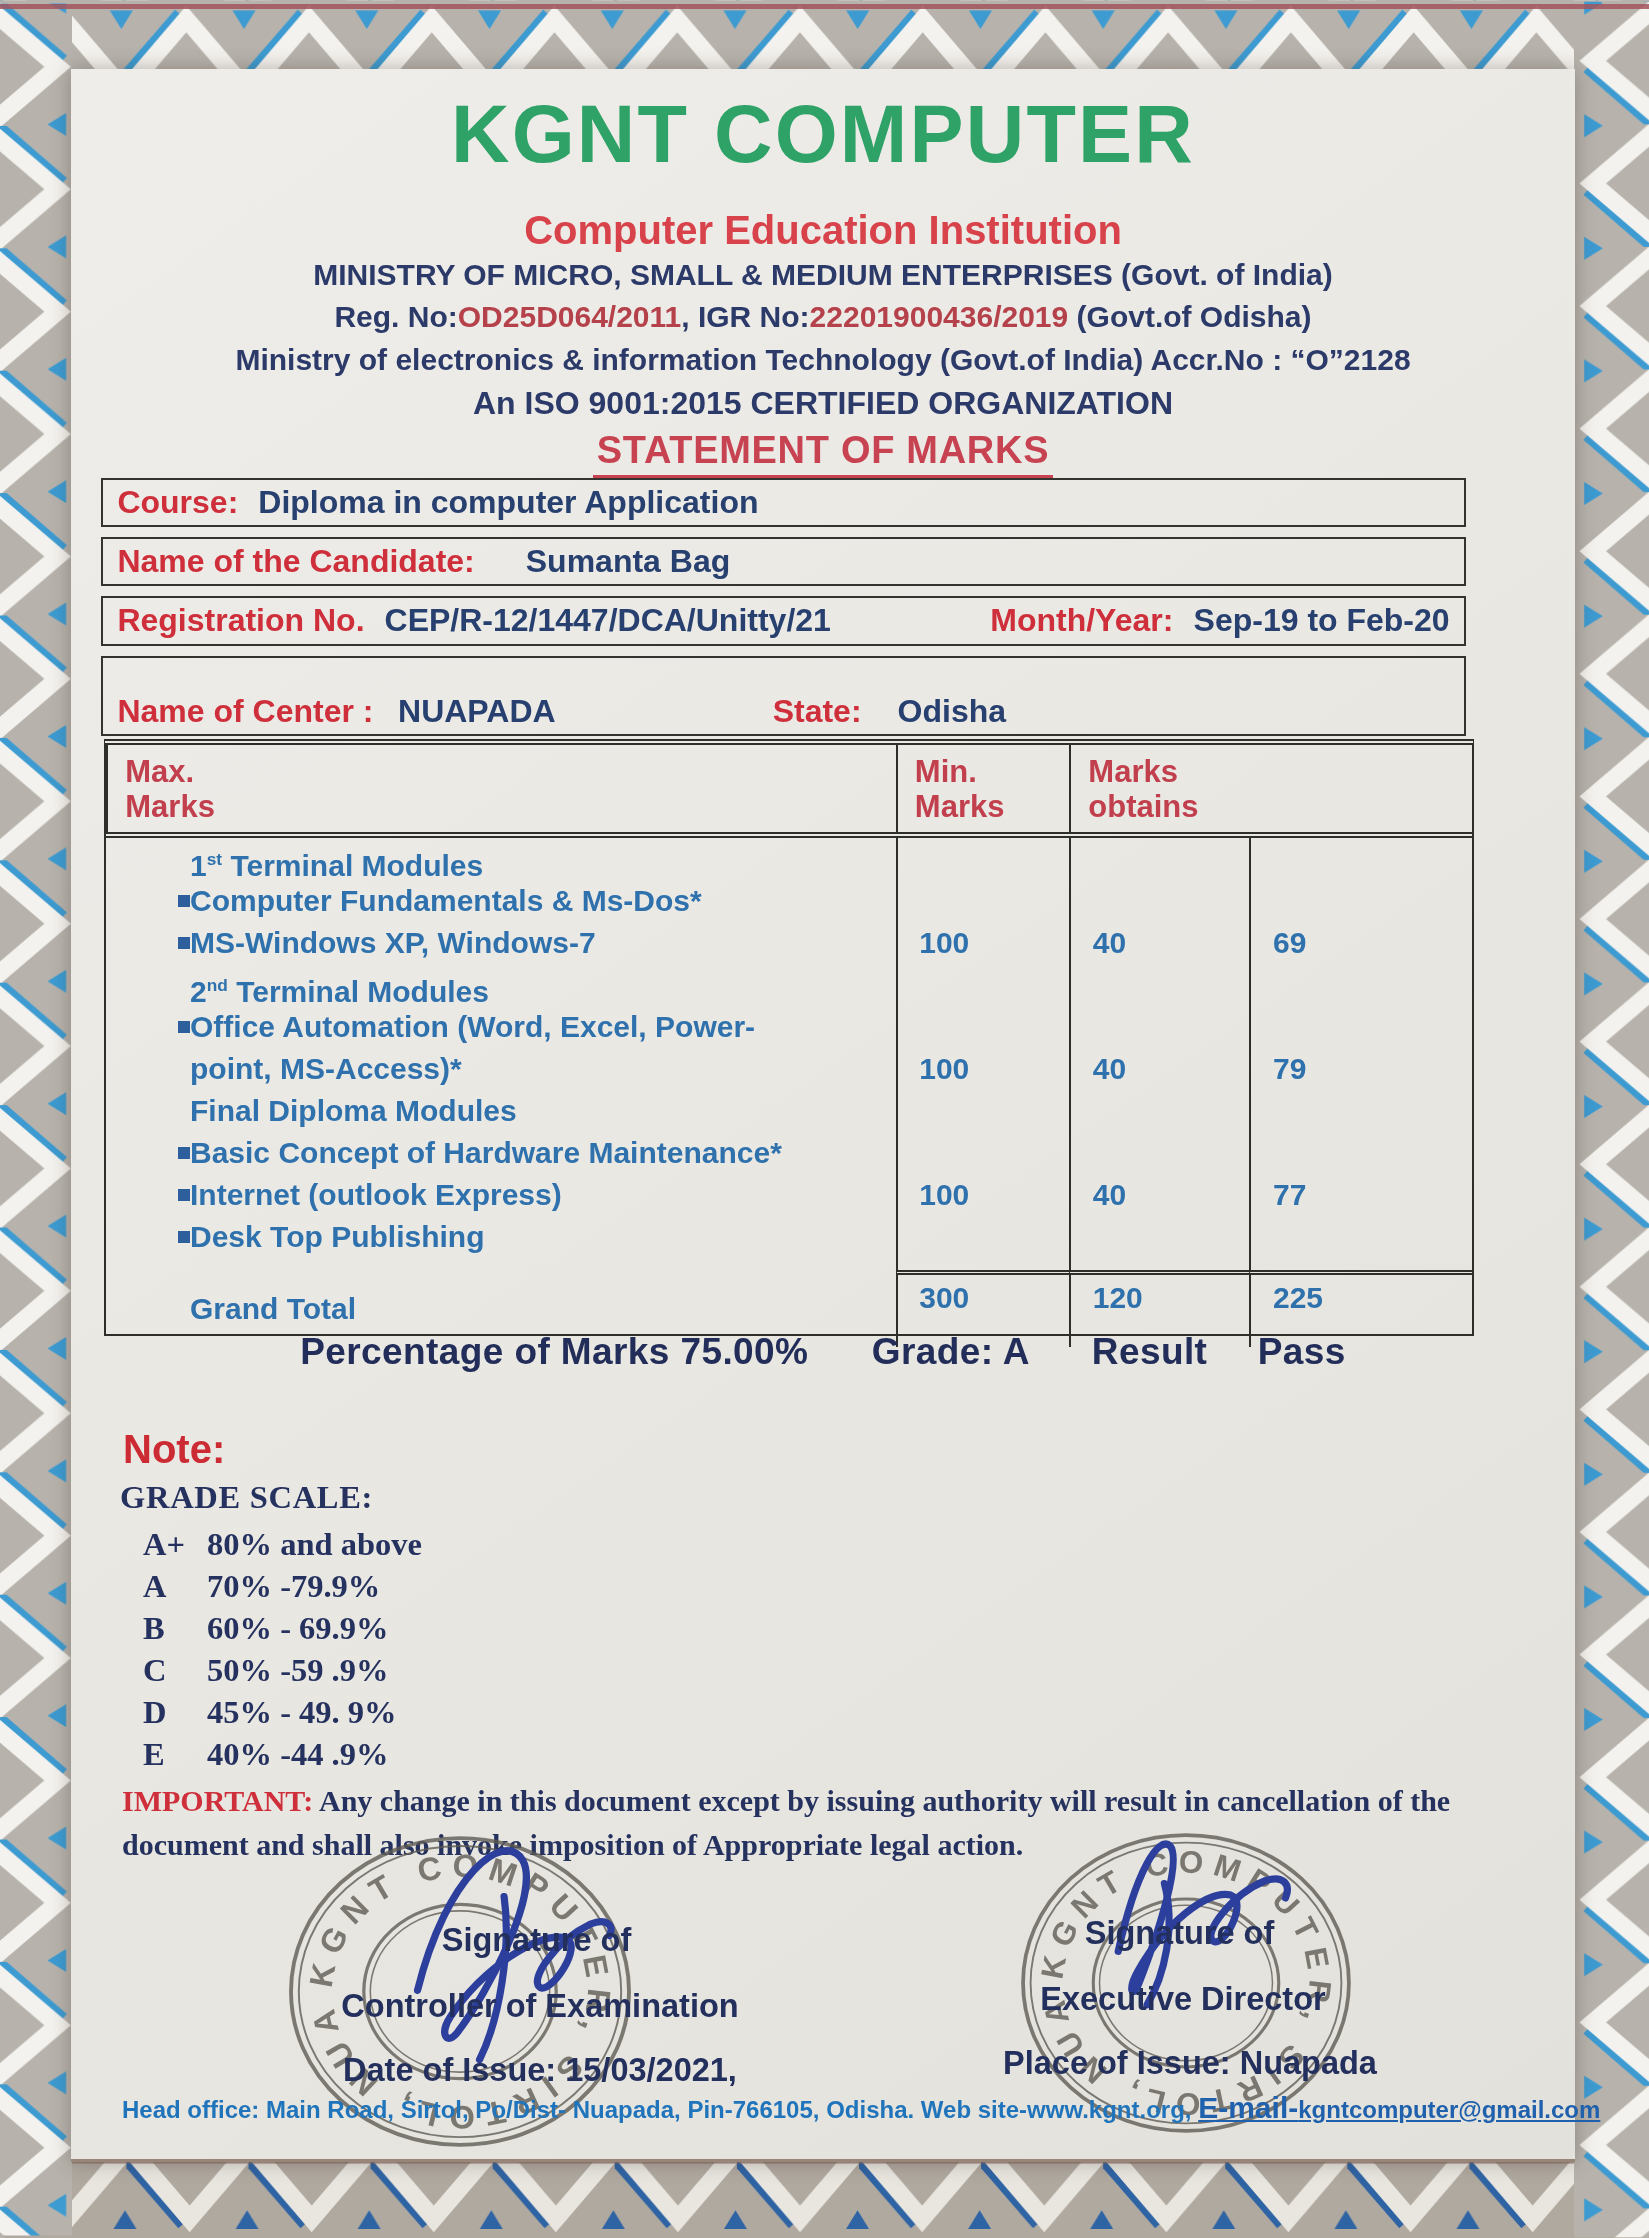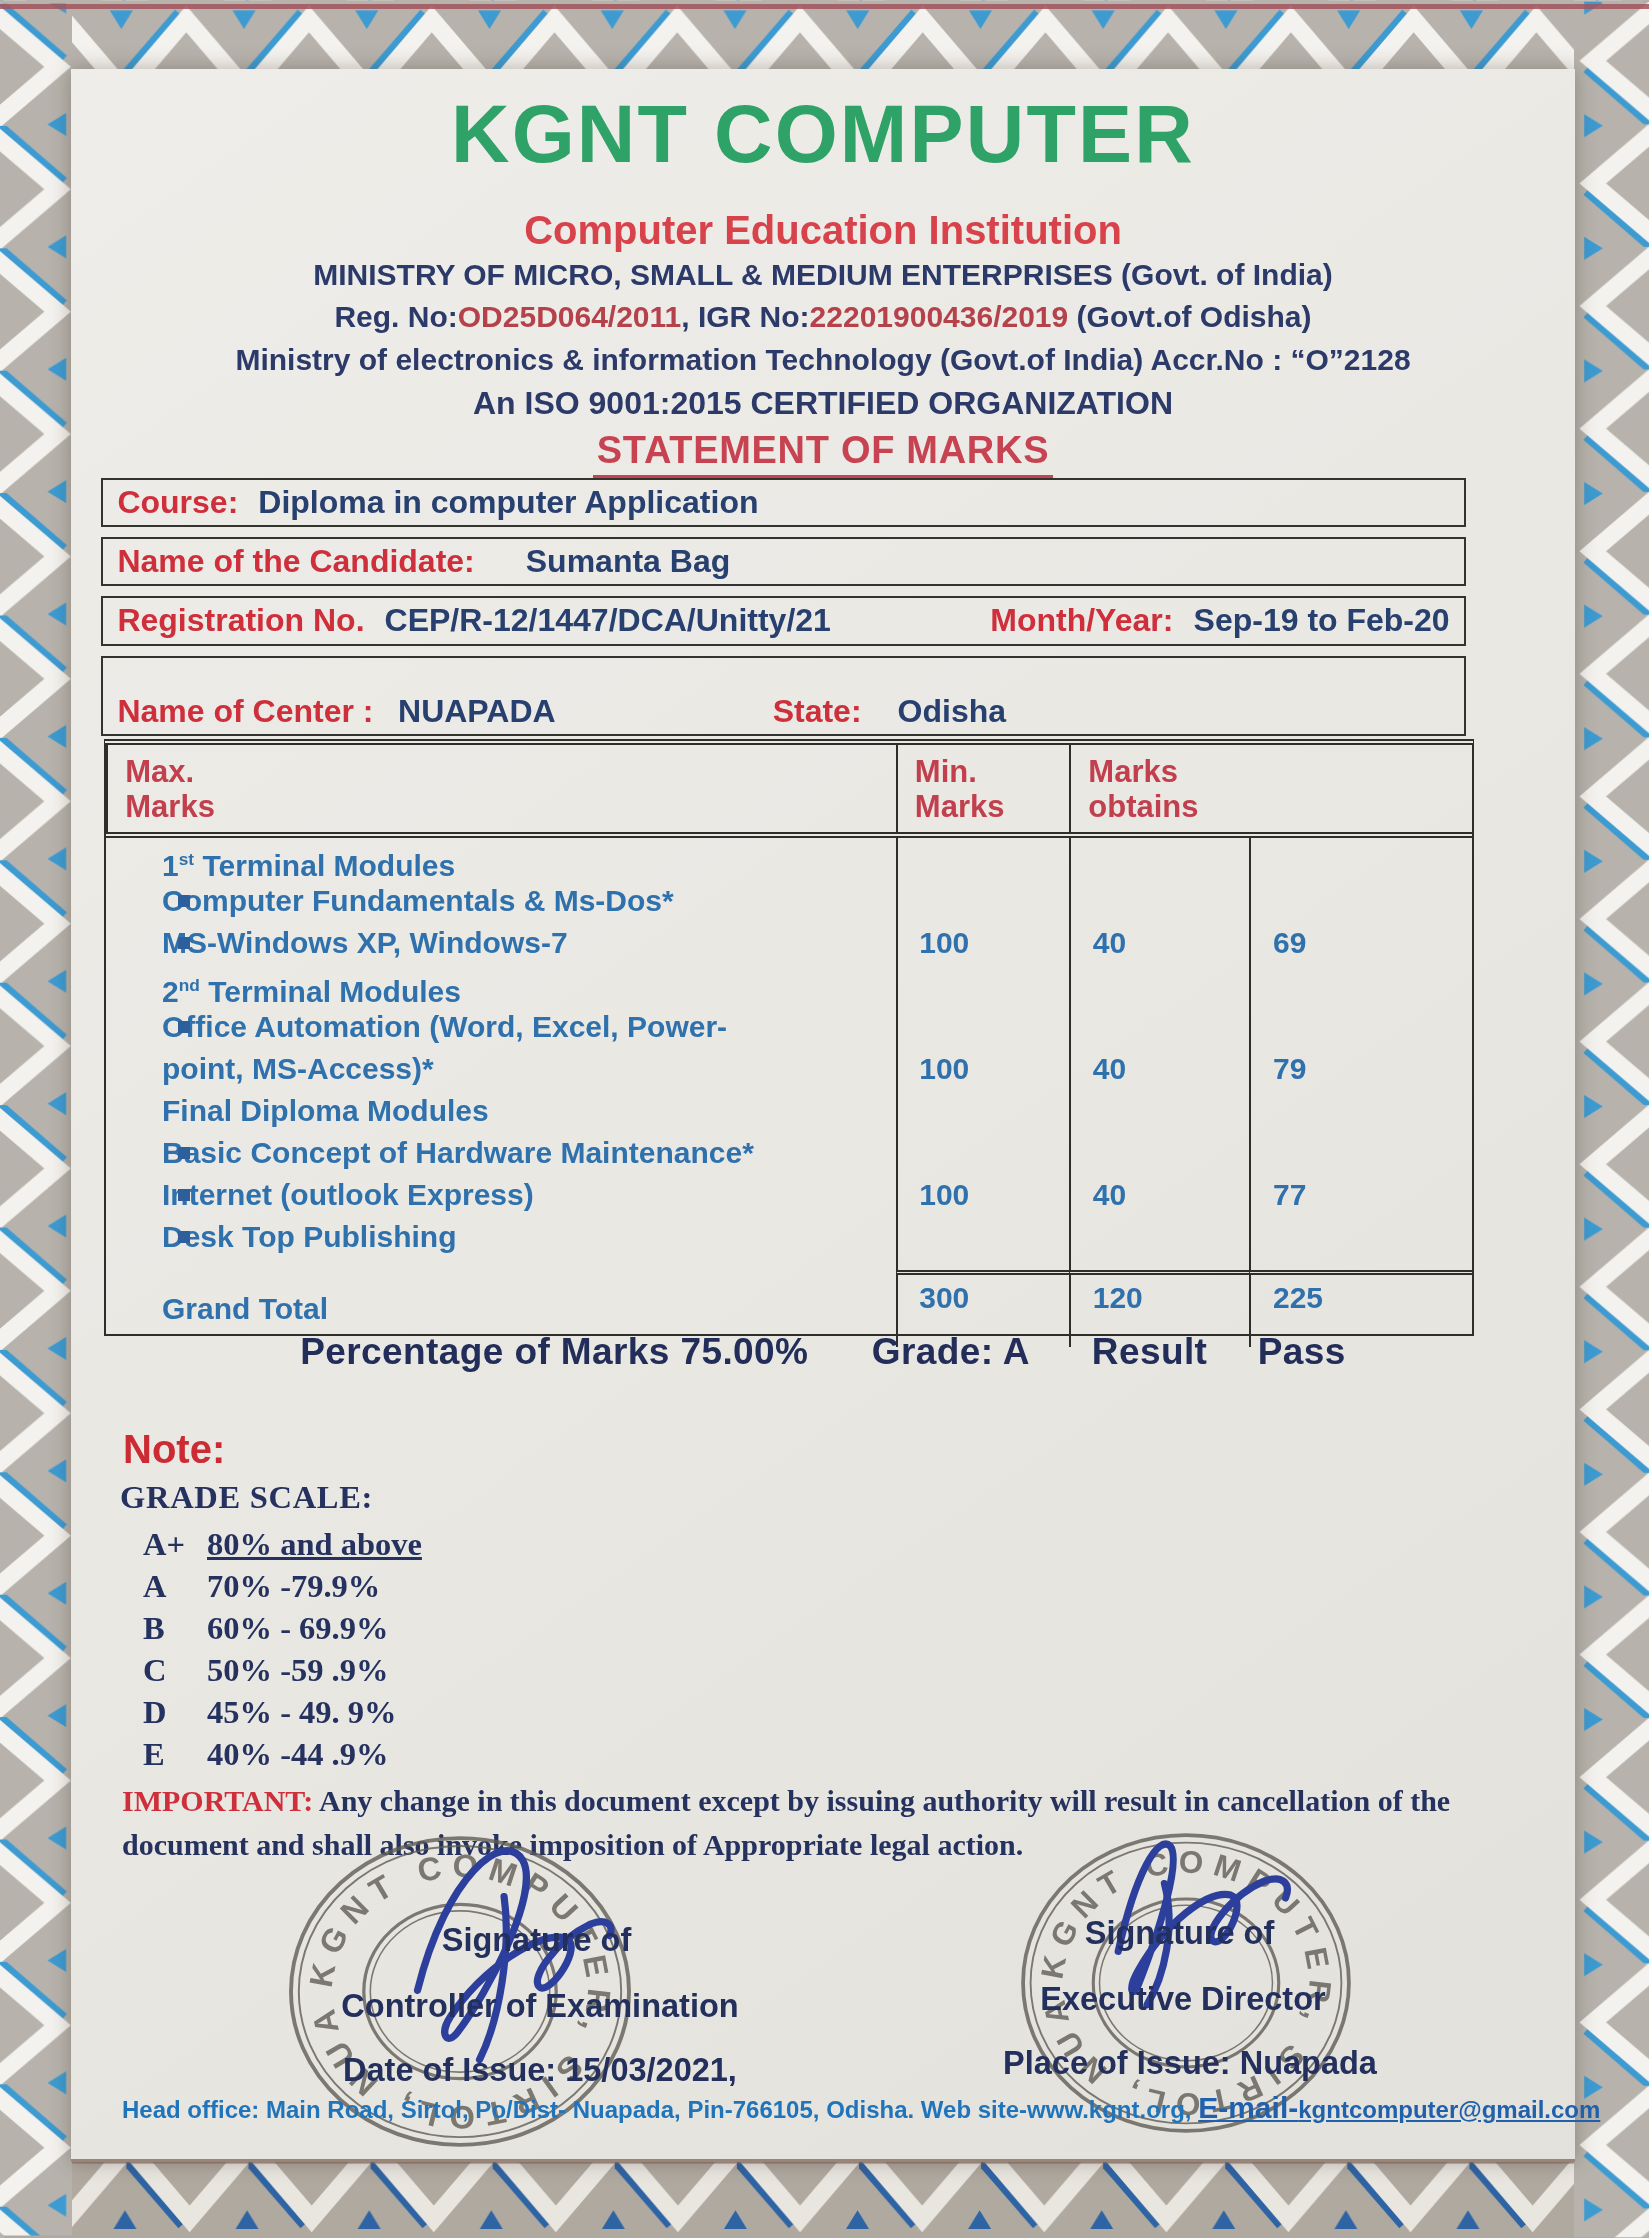--- a/index.html
+++ b/index.html
@@ -44,21 +44,21 @@
   
   #marks-table{top:670px;left:33px;width:1366px;border:2.9px solid #2e2e2a;border-top:6.5px double #2e2e2a;
                color:#2e71ad;}
   .mgrid{display:grid;grid-template-columns:57.8% 12.7% 13.2% 16.3%;}
   #marks-header{border-bottom:6.5px double #2e2e2a;}
   #marks-header>div{padding:8.7px 0 7.2px 17.3px;font-size:31px;font-weight:700;color:#c2404d;
                     white-space:pre-line;line-height:1.15;min-height:81px;box-sizing:border-box;}
   .cB{border-left:2.2px solid #2e2e2a;}
   .mrow{height:42px;}
   .mrow>div{box-sizing:border-box;height:42px;}
-  .subj{position:relative;padding-left:56px;font-size:30px;font-weight:700;line-height:42px;white-space:nowrap;}
+  .subj{position:relative;padding-left:84px;font-size:30px;font-weight:700;line-height:42px;white-space:nowrap;}
   .bullet{position:absolute;left:72px;top:15px;width:12.3px;height:12.3px;background:#2e5f9d;}
   .num{padding-left:21.7px;font-size:30px;font-weight:700;line-height:42px;}
   sup.ord{font-size:17.3px;font-weight:700;}
   .spacer-row{height:11.6px;}
   .spacer-row>div{height:11.6px;}
   #grand-total-row{height:64px;}
   #grand-total-row>div{height:64px;}
   #grand-total-row .subj{line-height:1;padding-top:24.6px;}
   #grand-total-row .num{line-height:1;padding-top:8.7px;border-top:5px double #2e2e2a;}
 
@@ -66,21 +66,21 @@
   #summary-line{top:1262px;font-size:37px;font-weight:800;color:#222e59;letter-spacing:0.4px;}
   #summary-line .gap{display:inline-block;width:42px;}
   #summary-line .gap2{display:inline-block;width:29px;}
 
   
   #note-title{top:1358px;left:52px;font-size:40px;font-weight:800;color:#cc2b33;}
   .serif{font-family:"Liberation Serif",serif;}
   #grade-scale-title{top:1410px;left:49px;font-size:32.5px;font-weight:700;color:#25315e;letter-spacing:0.7px;}
   .grade-row{left:72px;font-size:32.5px;font-weight:700;color:#25315e;}
   .grade-letter{display:inline-block;width:64px;}
-  #grade-0{top:1457px;text-decoration:underline;} #grade-1{top:1499px;} #grade-2{top:1541px;}
+  #grade-0{top:1457px;} #grade-1{top:1499px;} #grade-2{top:1541px;}
   #grade-3{top:1583px;} #grade-4{top:1625px;} #grade-5{top:1667px;}
 
   
   #important{top:1710px;left:51px;width:1358px;font-size:30px;font-weight:700;color:#25315e;line-height:1.45;}
   #important-label{color:#ce2f3b;}
 
   
   .stamp{opacity:.78;}
   #stamp-left{left:194px;top:1753px;}
   #stamp-right{left:927px;top:1748px;}

